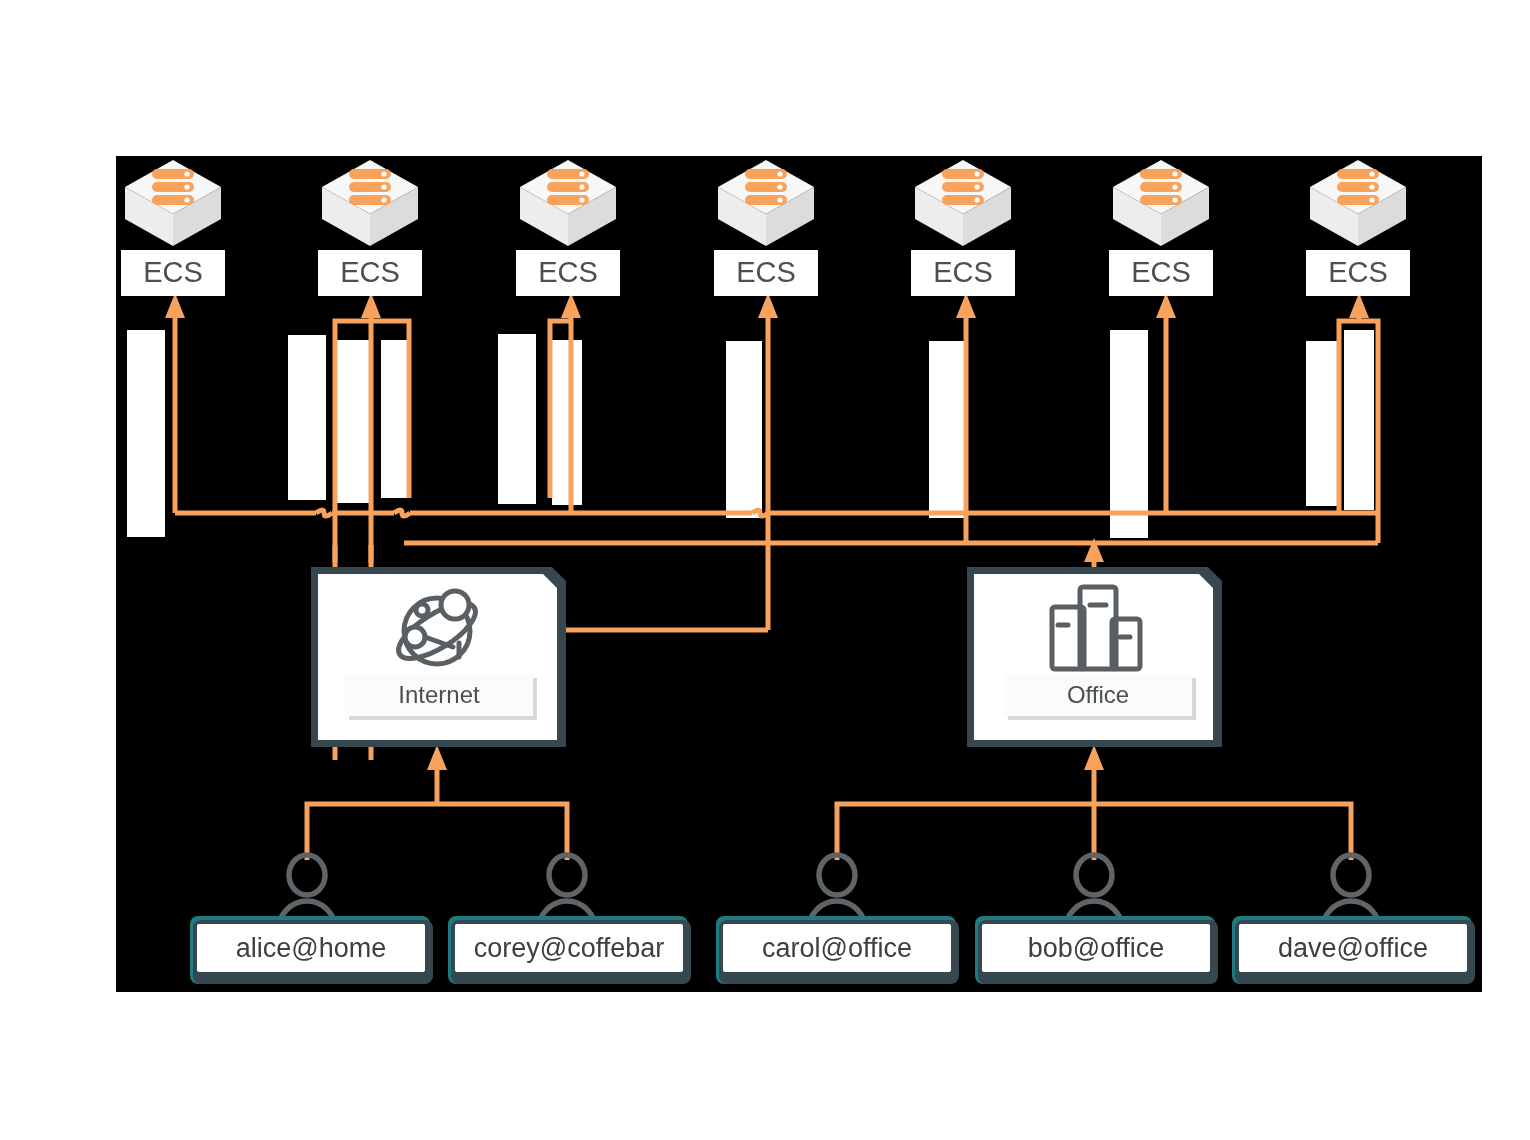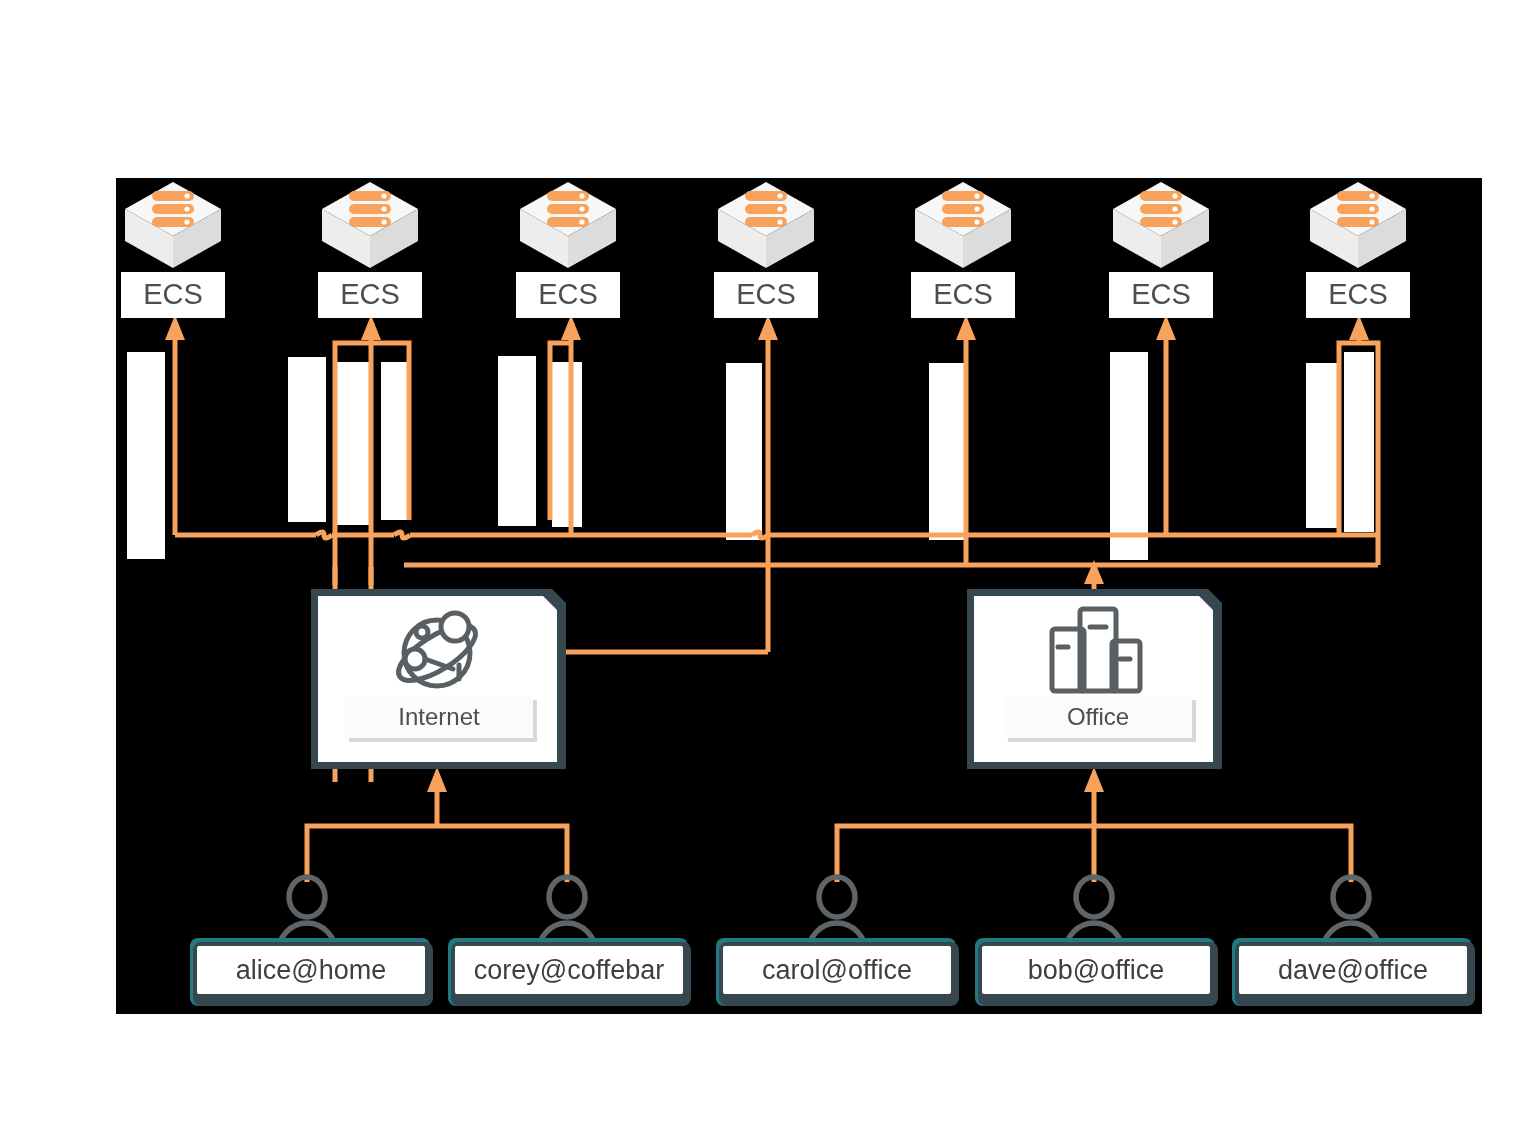--- a/index.html
+++ b/index.html
@@ -1,17 +1,17 @@
 <!DOCTYPE html>
 <html><head>
 <meta charset="utf-8">
 <style>
   html,body{margin:0;padding:0;background:#ffffff;}
   body{font-family:"Liberation Sans","DejaVu Sans",sans-serif;}
-  #stage{position:relative;width:1530px;height:1092px;background:#ffffff;overflow:hidden;margin-top:22px;}
+  #stage{position:relative;width:1530px;height:1092px;background:#ffffff;overflow:hidden;}
   #canvas{position:absolute;left:0;top:0;width:1530px;height:1140px;}
   .diagram-bg{fill:#000000;}
   .flow-line{fill:none;stroke:#F8A25C;stroke-width:5;stroke-linecap:butt;stroke-linejoin:miter;}
   .flow-arrow{fill:#F8A25C;}
   .white-bar{fill:#ffffff;}
   .node-card-shadow{fill:#37474F;}
   .node-card{fill:#ffffff;}
   .node-label-box{fill:#fbfbfb;}
   .node-label-shadow{fill:#d8d8d8;}
   .ecs-box{fill:#ffffff;stroke:none;}

